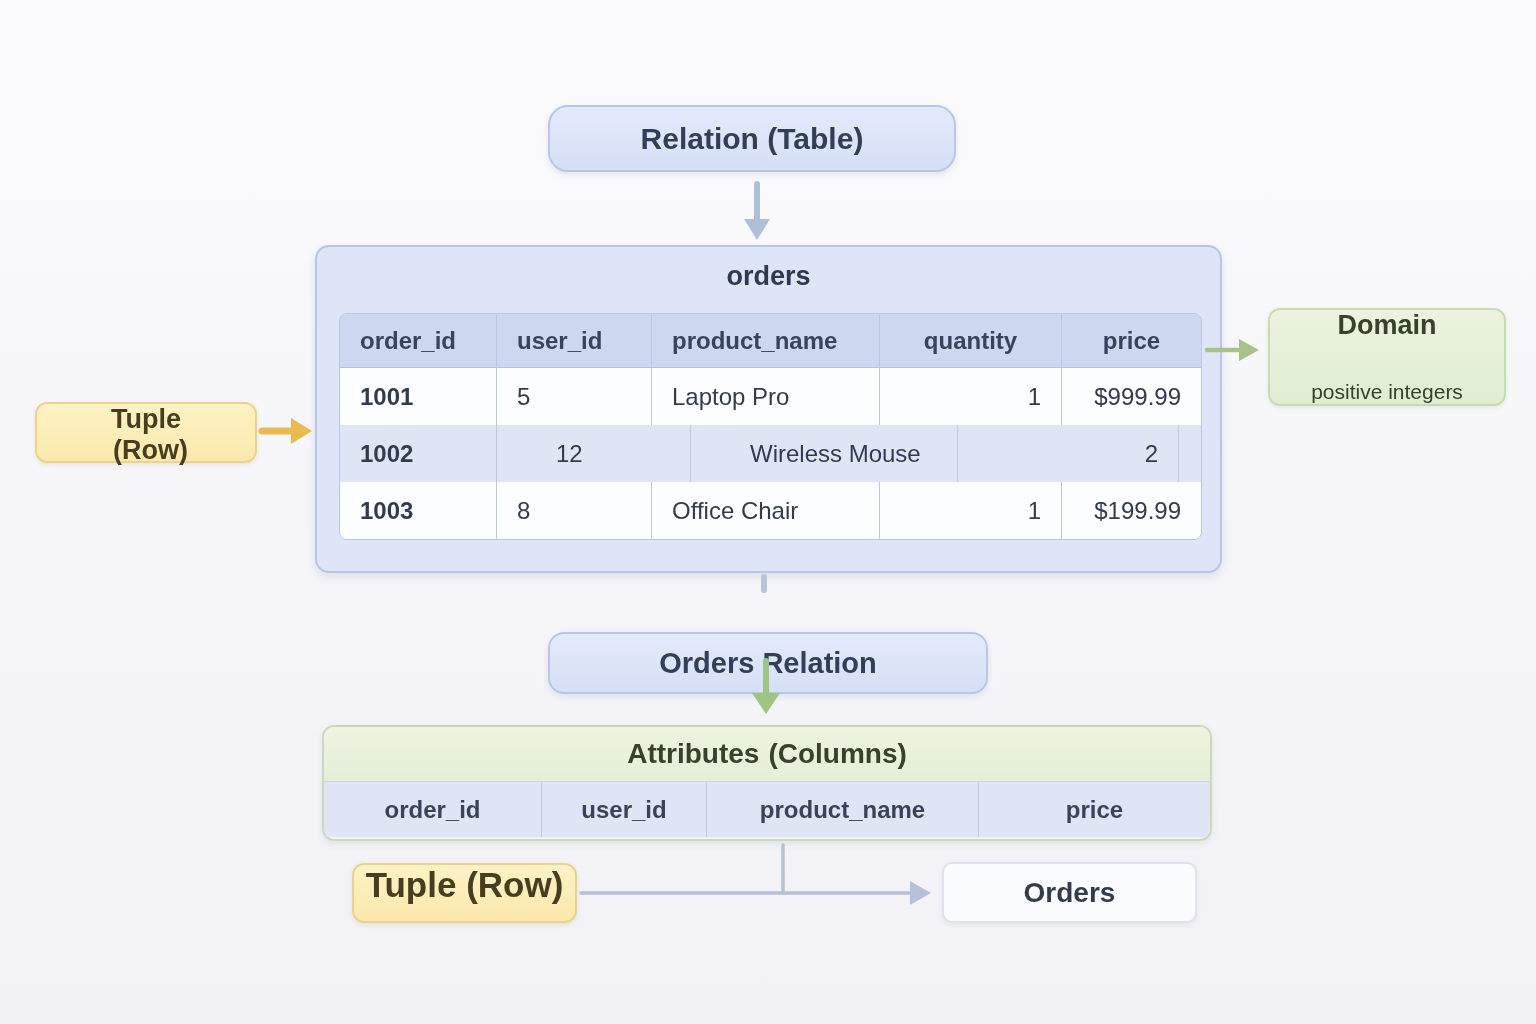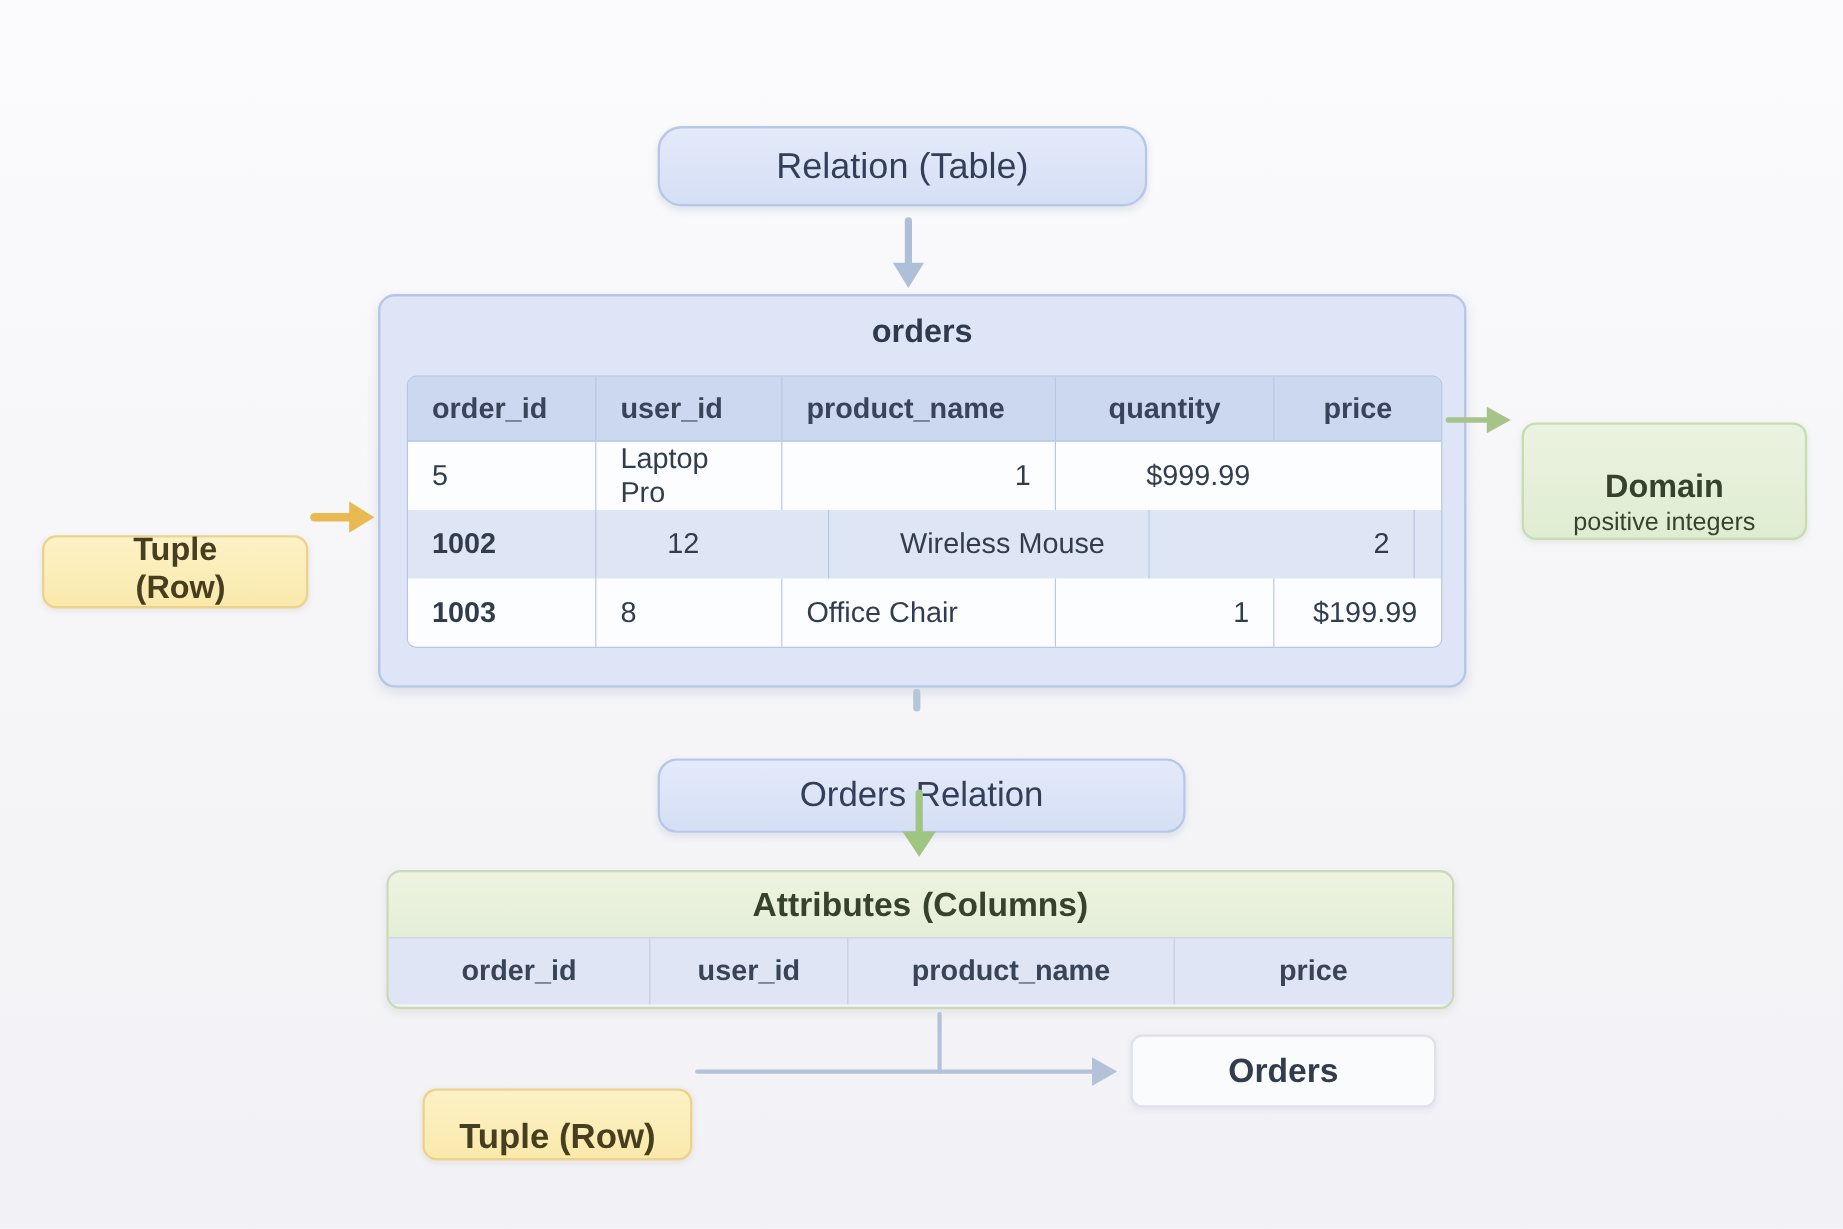--- a/index.html
+++ b/index.html
@@ -16,35 +16,34 @@
     background: linear-gradient(180deg, #fbfbfd 0%, #f5f5f8 60%, #f2f2f6 100%);
   }
   .abs { position: absolute; }
 
   
   .pill {
     display: flex;
     align-items: center;
     justify-content: center;
     border-radius: 20px;
-    font-weight: normal;
+    font-weight: bold;
     box-shadow: 0 3px 6px rgba(90,110,150,0.14);
   }
   .pill.blue {
     background: linear-gradient(180deg, #e3eafa 0%, #d5dff5 100%);
     border: 2px solid #b7c7e8;
     color: #333f59;
   }
   .callout {
     display: flex;
     align-items: center;
-    justify-content: flex-end;
+    justify-content: space-between;
     border-radius: 12px;
     box-shadow: 0 2px 5px rgba(120,110,70,0.12);
-    margin-top: 44px;
   }
   .callout.yellow {
     background: linear-gradient(180deg, #fdf2c6 0%, #fae9ab 100%);
     border: 2px solid #edd28d;
     color: #473e20;
     flex-direction: column;
   }
   .callout.green {
     background: linear-gradient(180deg, #ebf3e0 0%, #e0ecd2 100%);
     border: 2px solid #c7dcb0;
@@ -150,20 +149,21 @@
     <div id="orders-title">orders</div>
     <div id="orders-grid">
       <div class="grid-row header">
         <div class="cell c-left">order_id</div>
         <div class="cell c-left">user_id</div>
         <div class="cell c-left">product_name</div>
         <div class="cell c-center">quantity</div>
         <div class="cell c-center">price</div>
       </div>
       <div class="grid-row r-even">
+        <div class="cell c-left c-bold">1001</div>
         <div class="cell c-left">5</div>
         <div class="cell c-left">Laptop Pro</div>
         <div class="cell c-right">1</div>
         <div class="cell c-right">$999.99</div>
       </div>
       <div class="grid-row r-odd">
         <div class="cell c-left c-bold">1002</div>
         <div class="cell c-left">12</div>
         <div class="cell c-left">Wireless Mouse</div>
         <div class="cell c-right">2</div>
@@ -199,21 +199,21 @@
       <span class="regular-part">(Columns)</span>
     </div>
     <div id="attributes-columns">
       <div class="attr-cell">order_id</div>
       <div class="attr-cell">user_id</div>
       <div class="attr-cell">product_name</div>
       <div class="attr-cell">price</div>
     </div>
   </div>
 
-  <div class="callout yellow abs" style="left:352px; top:863px; width:225px; height:60px; font-size:29px; font-weight:bold;">
+  <div class="callout yellow abs" style="left:352px; top:863px; width:225px; height:60px; font-size:35px; font-weight:bold;">
     <span>Tuple (Row)</span>
   </div>
 
   <div id="orders-node" class="abs">
     <span>Orders</span>
   </div>
 
   <svg id="arrow-layer" class="abs" width="1536" height="1024" viewBox="0 0 1536 1024">
 
     <g>

